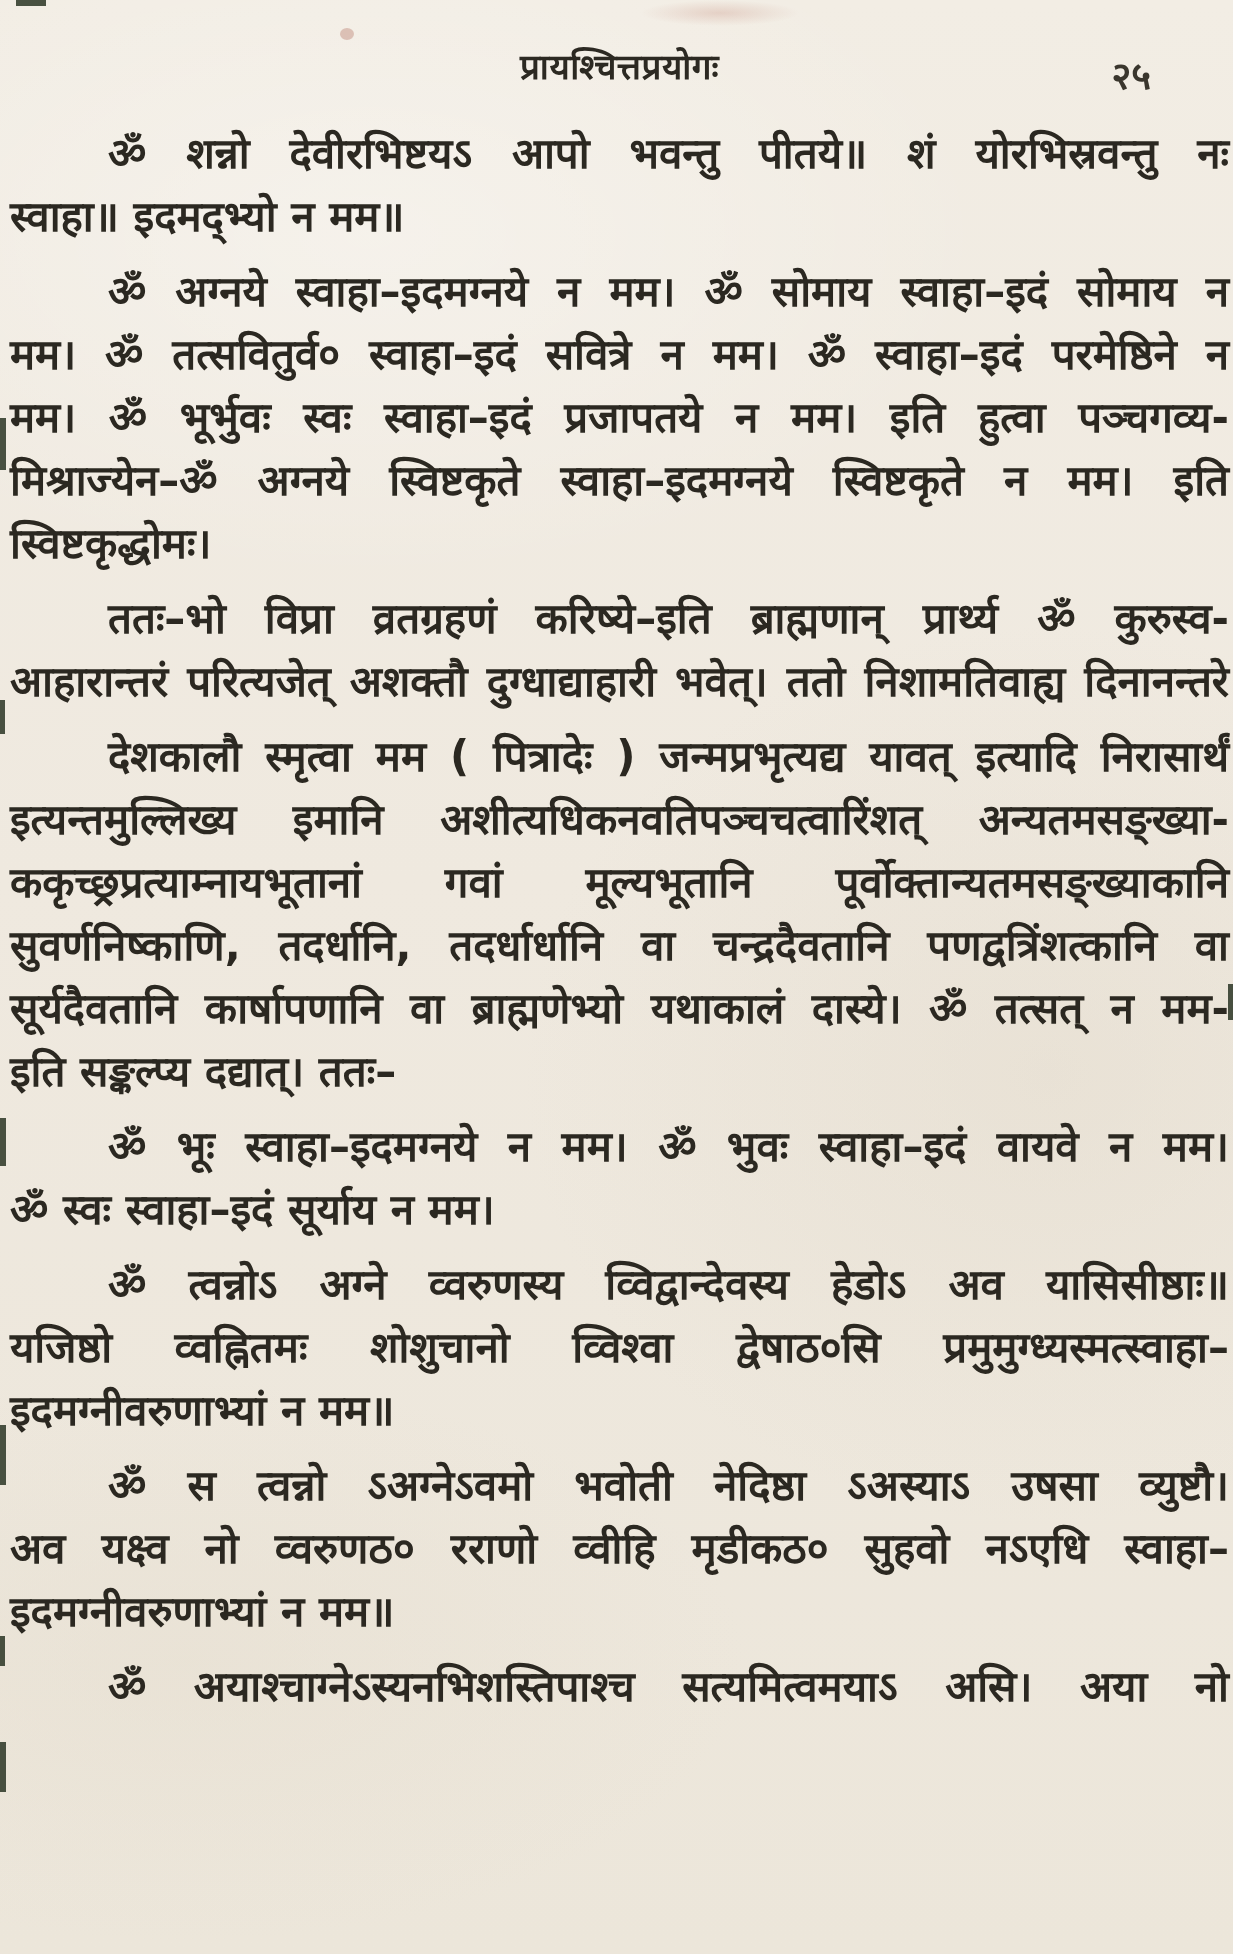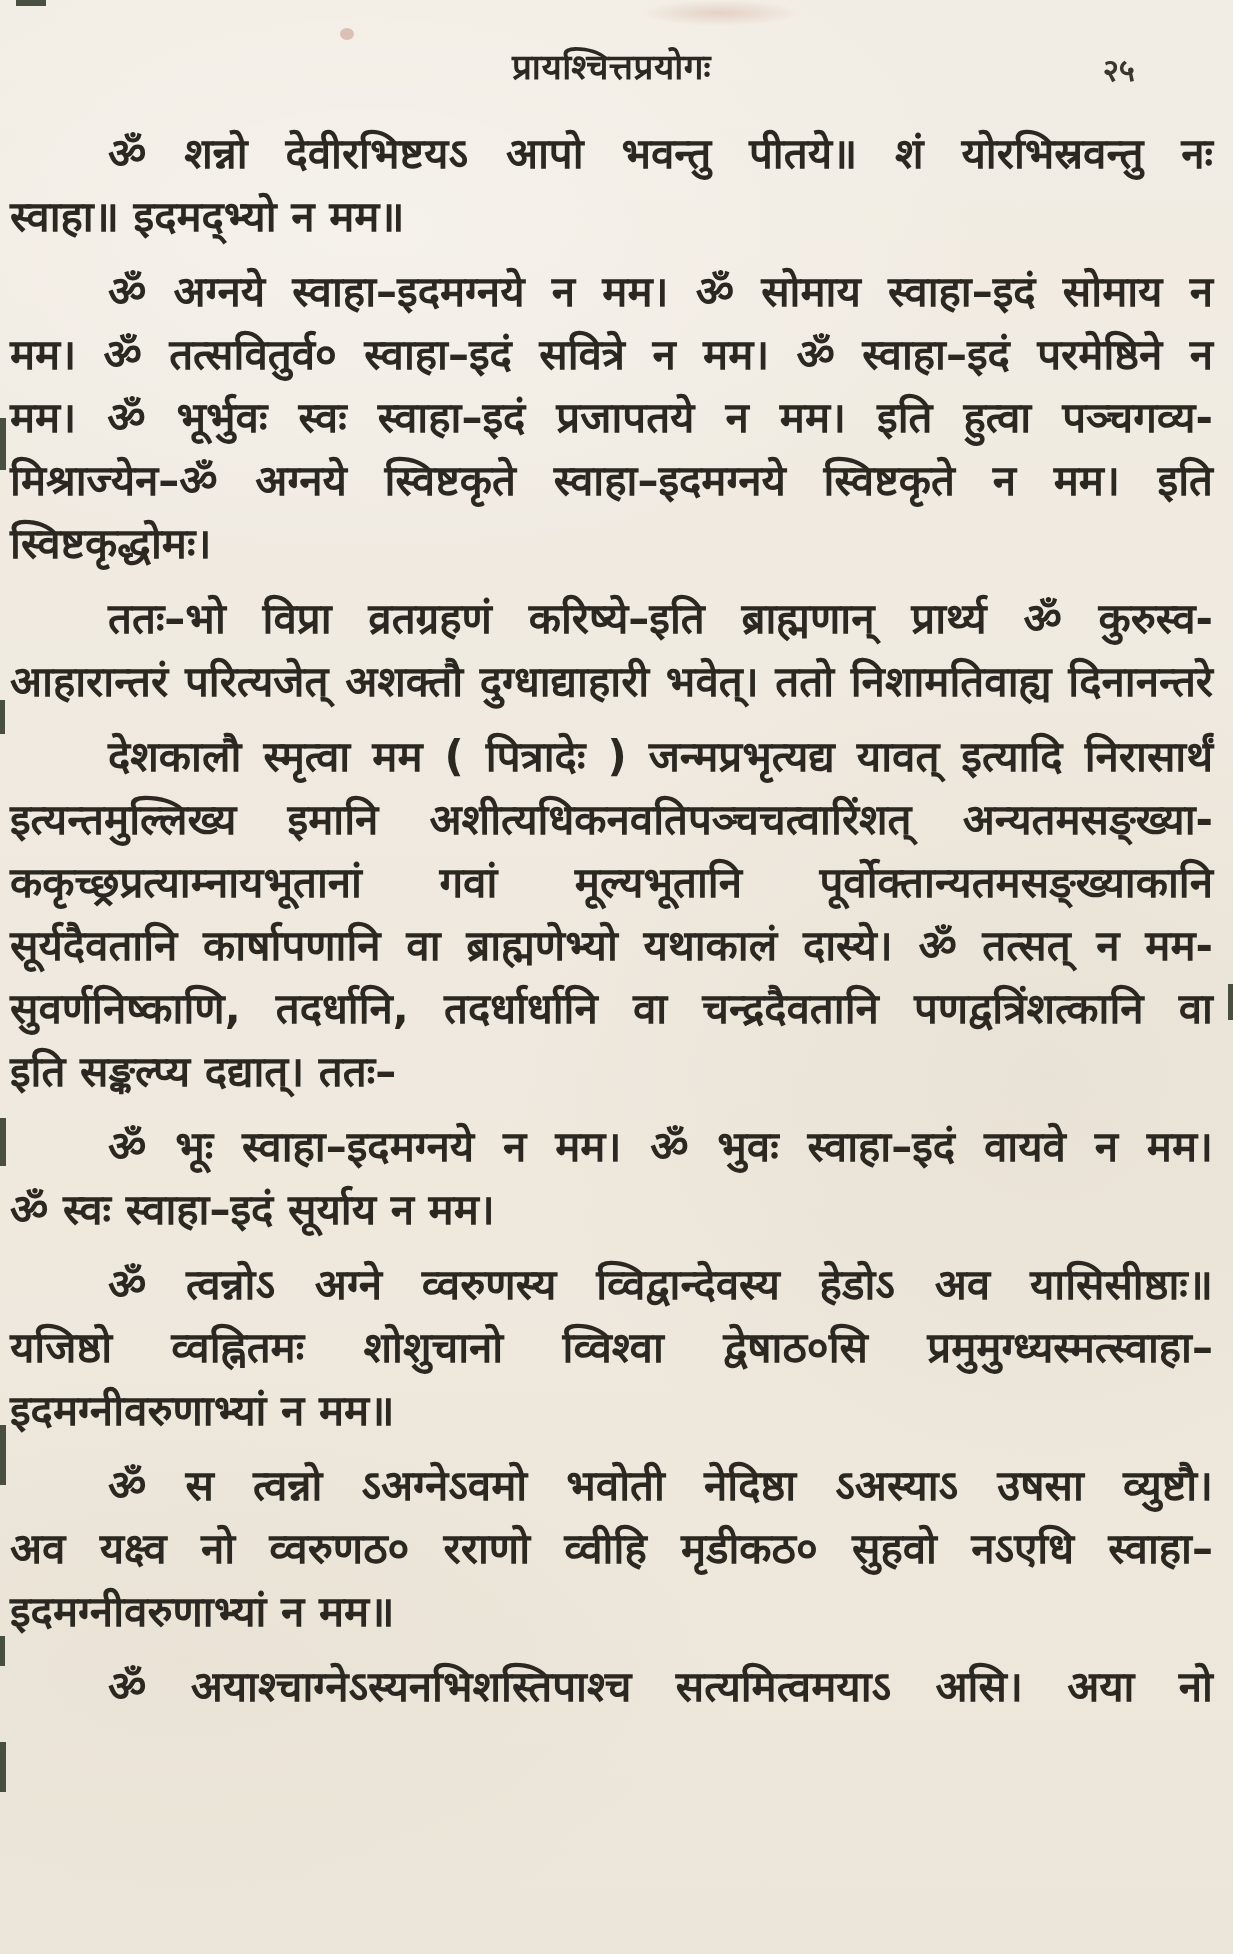--- a/index.html
+++ b/index.html
@@ -16,21 +16,21 @@
     background:
       radial-gradient(ellipse 900px 500px at 30% 12%, rgba(255,255,255,0.30), rgba(255,255,255,0) 70%),
       radial-gradient(ellipse 700px 600px at 85% 55%, rgba(222,213,197,0.35), rgba(222,213,197,0) 75%),
       radial-gradient(ellipse 800px 400px at 15% 85%, rgba(228,220,205,0.40), rgba(228,220,205,0) 70%),
       linear-gradient(180deg, #f2ede4 0%, #efe9df 45%, #ece6da 100%);
     color: #29261f;
     font-family: "DejaVu Sans", "Liberation Serif", sans-serif;
   }
   .content {
     position: relative;
-    padding: 34px 20px 0 10px;
+    padding: 34px 4px 0 10px;
     box-sizing: border-box;
     width: 100%;
     height: 100%;
   }
   .header {
     position: relative;
     height: 62px;
     margin-bottom: 26px;
   }
   .title {
@@ -38,21 +38,21 @@
     font-size: 35px;
     font-weight: bold;
     letter-spacing: 0.5px;
     padding-top: 8px;
     color: #2c2922;
   }
   .page-number {
     position: absolute;
     top: 14px;
     right: 78px;
-    font-size: 31px;
+    font-size: 38px;
     font-weight: bold;
     color: #3a362d;
   }
   .body-text {}
   .para {
     margin: 0 0 12px 0;
   }
   .line {
     font-size: 42px;
     font-weight: bold;
@@ -122,22 +122,22 @@
           <div class="line">स्विष्टकृद्धोमः।</div>
         </div>
         <div class="para">
           <div class="line just indent">ततः–भो विप्रा व्रतग्रहणं करिष्ये–इति ब्राह्मणान् प्रार्थ्य ॐ कुरुस्व-</div>
           <div class="line just">आहारान्तरं परित्यजेत् अशक्तौ दुग्धाद्याहारी भवेत्। ततो निशामतिवाह्य दिनानन्तरे</div>
         </div>
         <div class="para">
           <div class="line just indent">देशकालौ स्मृत्वा मम ( पित्रादेः ) जन्मप्रभृत्यद्य यावत् इत्यादि निरासार्थं</div>
           <div class="line just">इत्यन्तमुल्लिख्य इमानि अशीत्यधिकनवतिपञ्चचत्वारिंशत् अन्यतमसङ्ख्या-</div>
           <div class="line just">ककृच्छ्रप्रत्याम्नायभूतानां गवां मूल्यभूतानि पूर्वोक्तान्यतमसङ्ख्याकानि</div>
+          <div class="line just">सुवर्णनिष्काणि, तदर्धानि, तदर्धार्धानि वा चन्द्रदैवतानि पणद्वत्रिंशत्कानि वा</div>
           <div class="line just">सूर्यदैवतानि कार्षापणानि वा ब्राह्मणेभ्यो यथाकालं दास्ये। ॐ तत्सत् न मम-</div>
-          <div class="line just">सुवर्णनिष्काणि, तदर्धानि, तदर्धार्धानि वा चन्द्रदैवतानि पणद्वत्रिंशत्कानि वा</div>
           <div class="line">इति सङ्कल्प्य दद्यात्। ततः–</div>
         </div>
         <div class="para">
           <div class="line just indent">ॐ भूः स्वाहा–इदमग्नये न मम। ॐ भुवः स्वाहा–इदं वायवे न मम।</div>
           <div class="line">ॐ स्वः स्वाहा–इदं सूर्याय न मम।</div>
         </div>
         <div class="para">
           <div class="line just indent">ॐ त्वन्नोऽ अग्ने व्वरुणस्य व्विद्वान्देवस्य हेडोऽ अव यासिसीष्ठाः॥</div>
           <div class="line just">यजिष्ठो व्वह्नितमः शोशुचानो व्विश्वा द्वेषाठ०सि प्रमुमुग्ध्यस्मत्स्वाहा–</div>
           <div class="line">इदमग्नीवरुणाभ्यां न मम॥</div>

